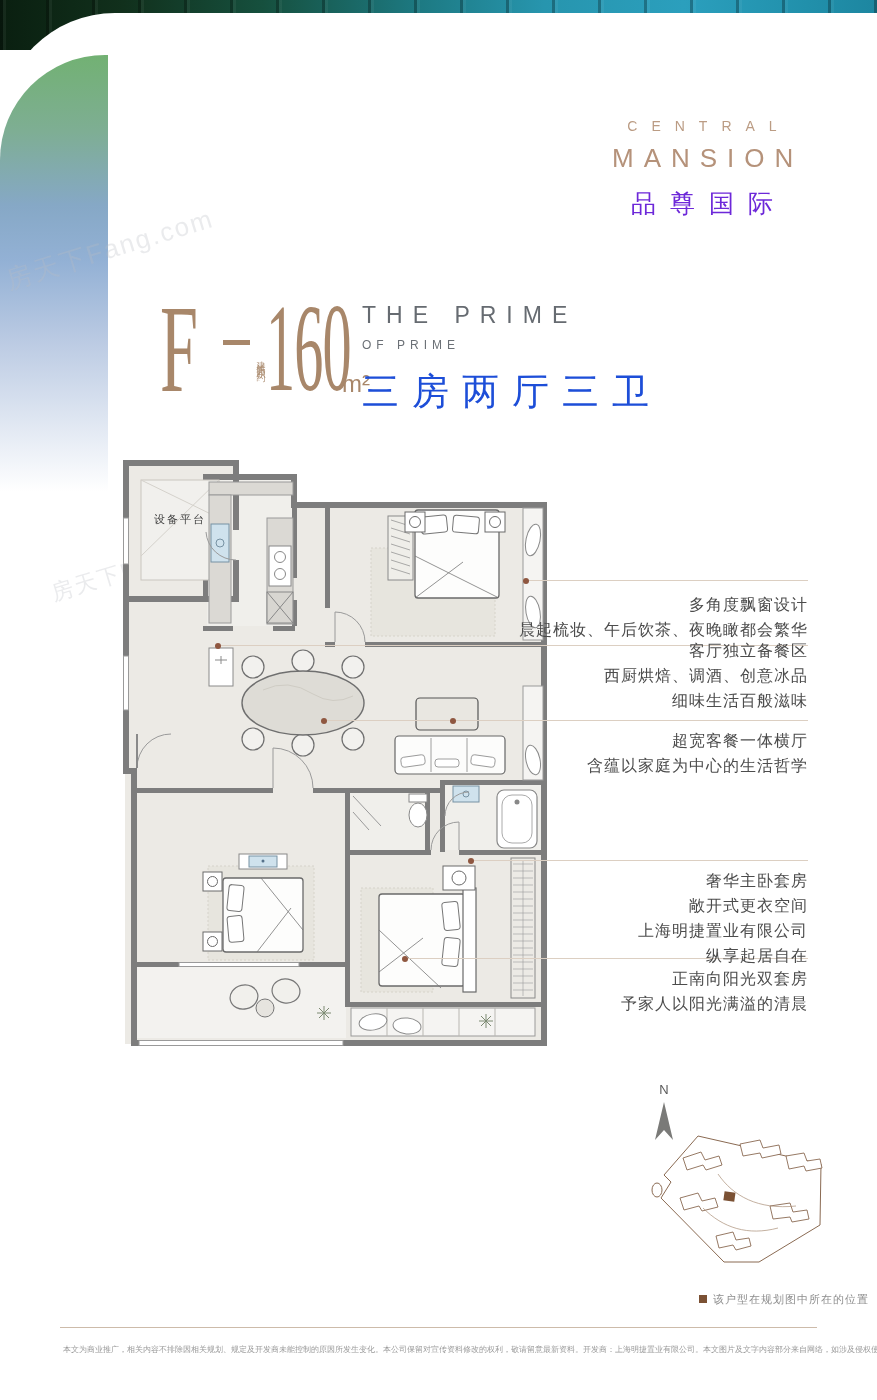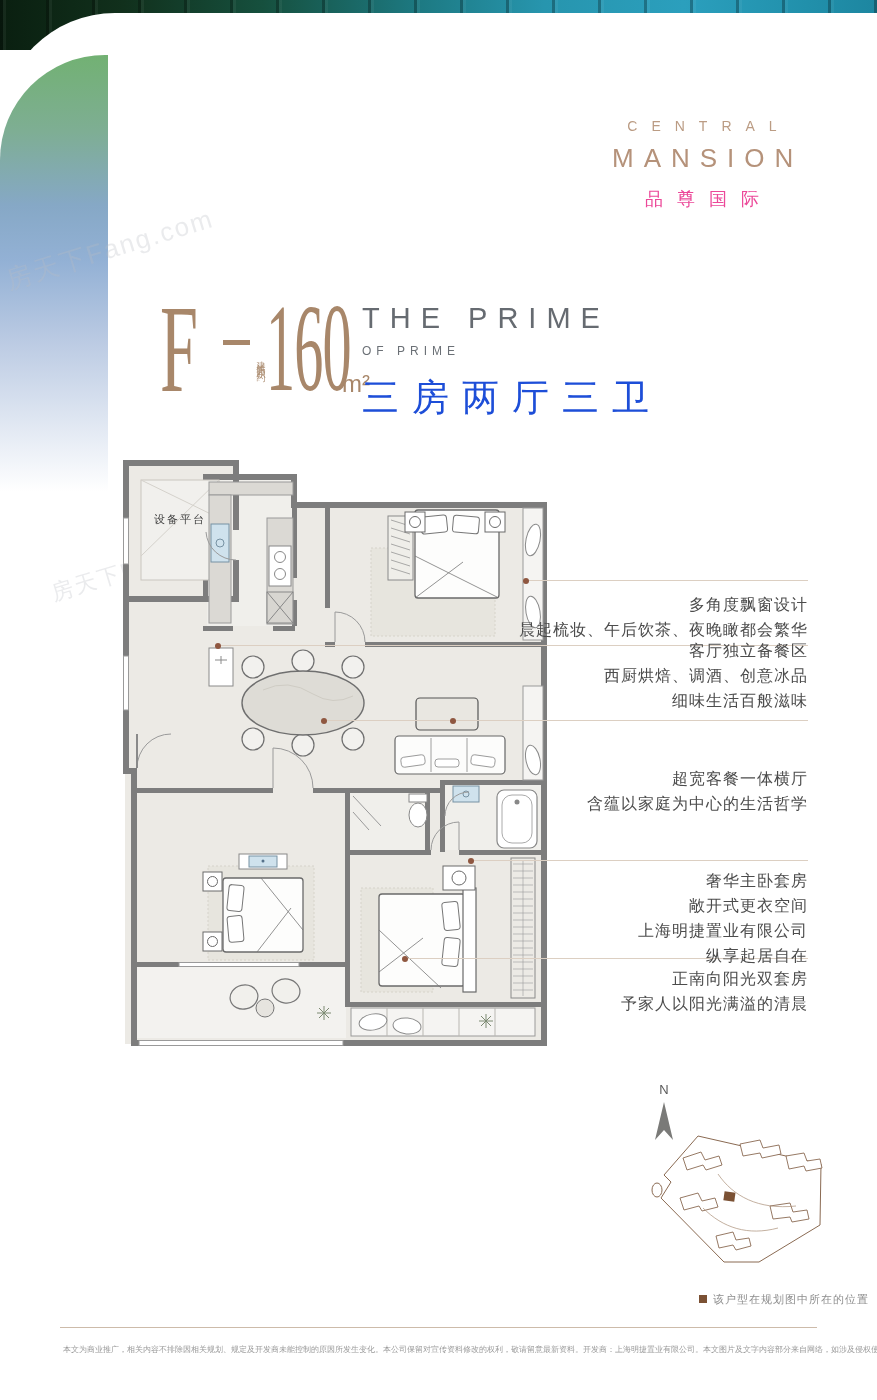--- a/index.html
+++ b/index.html
@@ -27,32 +27,32 @@
     background:linear-gradient(180deg,#72b173 0%,#7eae93 16%,#86a8c6 32%,#93b1d5 44%,#b9c9e2 60%,rgba(255,255,255,0) 93%);
   }
   .wm{
     position:absolute;color:rgba(185,190,195,.30);font-size:26px;
     transform:rotate(-17deg);letter-spacing:2px;white-space:nowrap;pointer-events:none;
   }
   
   .brand{position:absolute;top:118px;left:612px;width:180px;text-align:center;}
   .brand-en1{font-family:"Liberation Sans",sans-serif;color:#bb9c84;font-size:14px;letter-spacing:14px;margin-right:-14px;}
   .brand-en2{font-family:"Liberation Sans",sans-serif;color:#b5927a;font-size:26px;letter-spacing:10px;margin-right:-10px;margin-top:9px;}
-  .brand-cn{font-family:"Liberation Serif",serif;color:#ec4899;font-size:18px;letter-spacing:14px;margin-right:-14px;margin-top:13px;}
+  .brand-cn{font-family:"Liberation Serif",serif;color:#6d28d9;font-size:25px;letter-spacing:14px;margin-right:-14px;margin-top:13px;}
   
   .title-block{position:absolute;left:162px;top:296px;height:115px;color:#a8876a;}
   .huge-f{position:absolute;left:-2px;top:-8px;font-family:"Liberation Serif",serif;
     font-size:124px;line-height:1;transform:scaleX(.55);transform-origin:left top;}
   .dash-bar{position:absolute;left:61px;top:44px;width:27px;height:5px;background:#a8876a;}
   .area-note{position:absolute;left:92px;top:58px;writing-mode:vertical-rl;font-size:9px;letter-spacing:3px;color:#ab8c70;}
   .huge-num{position:absolute;left:104px;top:-9px;font-family:"Liberation Serif",serif;
     font-size:124px;line-height:1;letter-spacing:-2px;transform:scaleX(.47);transform-origin:left top;}
   .unit{position:absolute;left:180px;top:74px;font-size:24px;color:#a8876a;}
   .title-right{position:absolute;left:200px;top:6px;white-space:nowrap;}
-  .prime{font-size:29px;color:#666b71;letter-spacing:10px;}
+  .prime{font-size:23px;color:#666b71;letter-spacing:10px;}
   .oflife{font-size:12px;color:#6b7076;letter-spacing:5px;margin-top:9px;}
   .rooms{font-size:37px;color:#1d4ed8;letter-spacing:13px;margin-top:15px;font-family:"Liberation Serif",serif;}
   
   .floorplan{position:absolute;left:123px;top:460px;width:424px;height:592px;}
   
   .leader{position:absolute;height:1px;background:#dccfc2;}
   .leader .dot{position:absolute;top:-2.5px;width:6px;height:6px;border-radius:50%;background:#8f5740;}
   .note{position:absolute;right:69px;text-align:right;color:#4c4c4c;font-size:16px;line-height:25px;letter-spacing:1px;}
   
   .siteplan{position:absolute;left:628px;top:1078px;width:240px;height:205px;}
@@ -334,21 +334,21 @@
 
 <div class="note" style="top:592px;">
   <div>多角度飘窗设计</div>
   <div>晨起梳妆、午后饮茶、夜晚瞰都会繁华</div>
 </div>
 <div class="note" style="top:638px;">
   <div>客厅独立备餐区</div>
   <div>西厨烘焙、调酒、创意冰品</div>
   <div>细味生活百般滋味</div>
 </div>
-<div class="note" style="top:766px;">
+<div class="note" style="top:728px;">
   <div>超宽客餐一体横厅</div>
   <div>含蕴以家庭为中心的生活哲学</div>
 </div>
 <div class="note" style="top:868px;">
   <div>奢华主卧套房</div>
   <div>敞开式更衣空间</div>
   <div>上海明捷置业有限公司</div>
   <div>纵享起居自在</div>
 </div>
 <div class="note" style="top:966px;">

